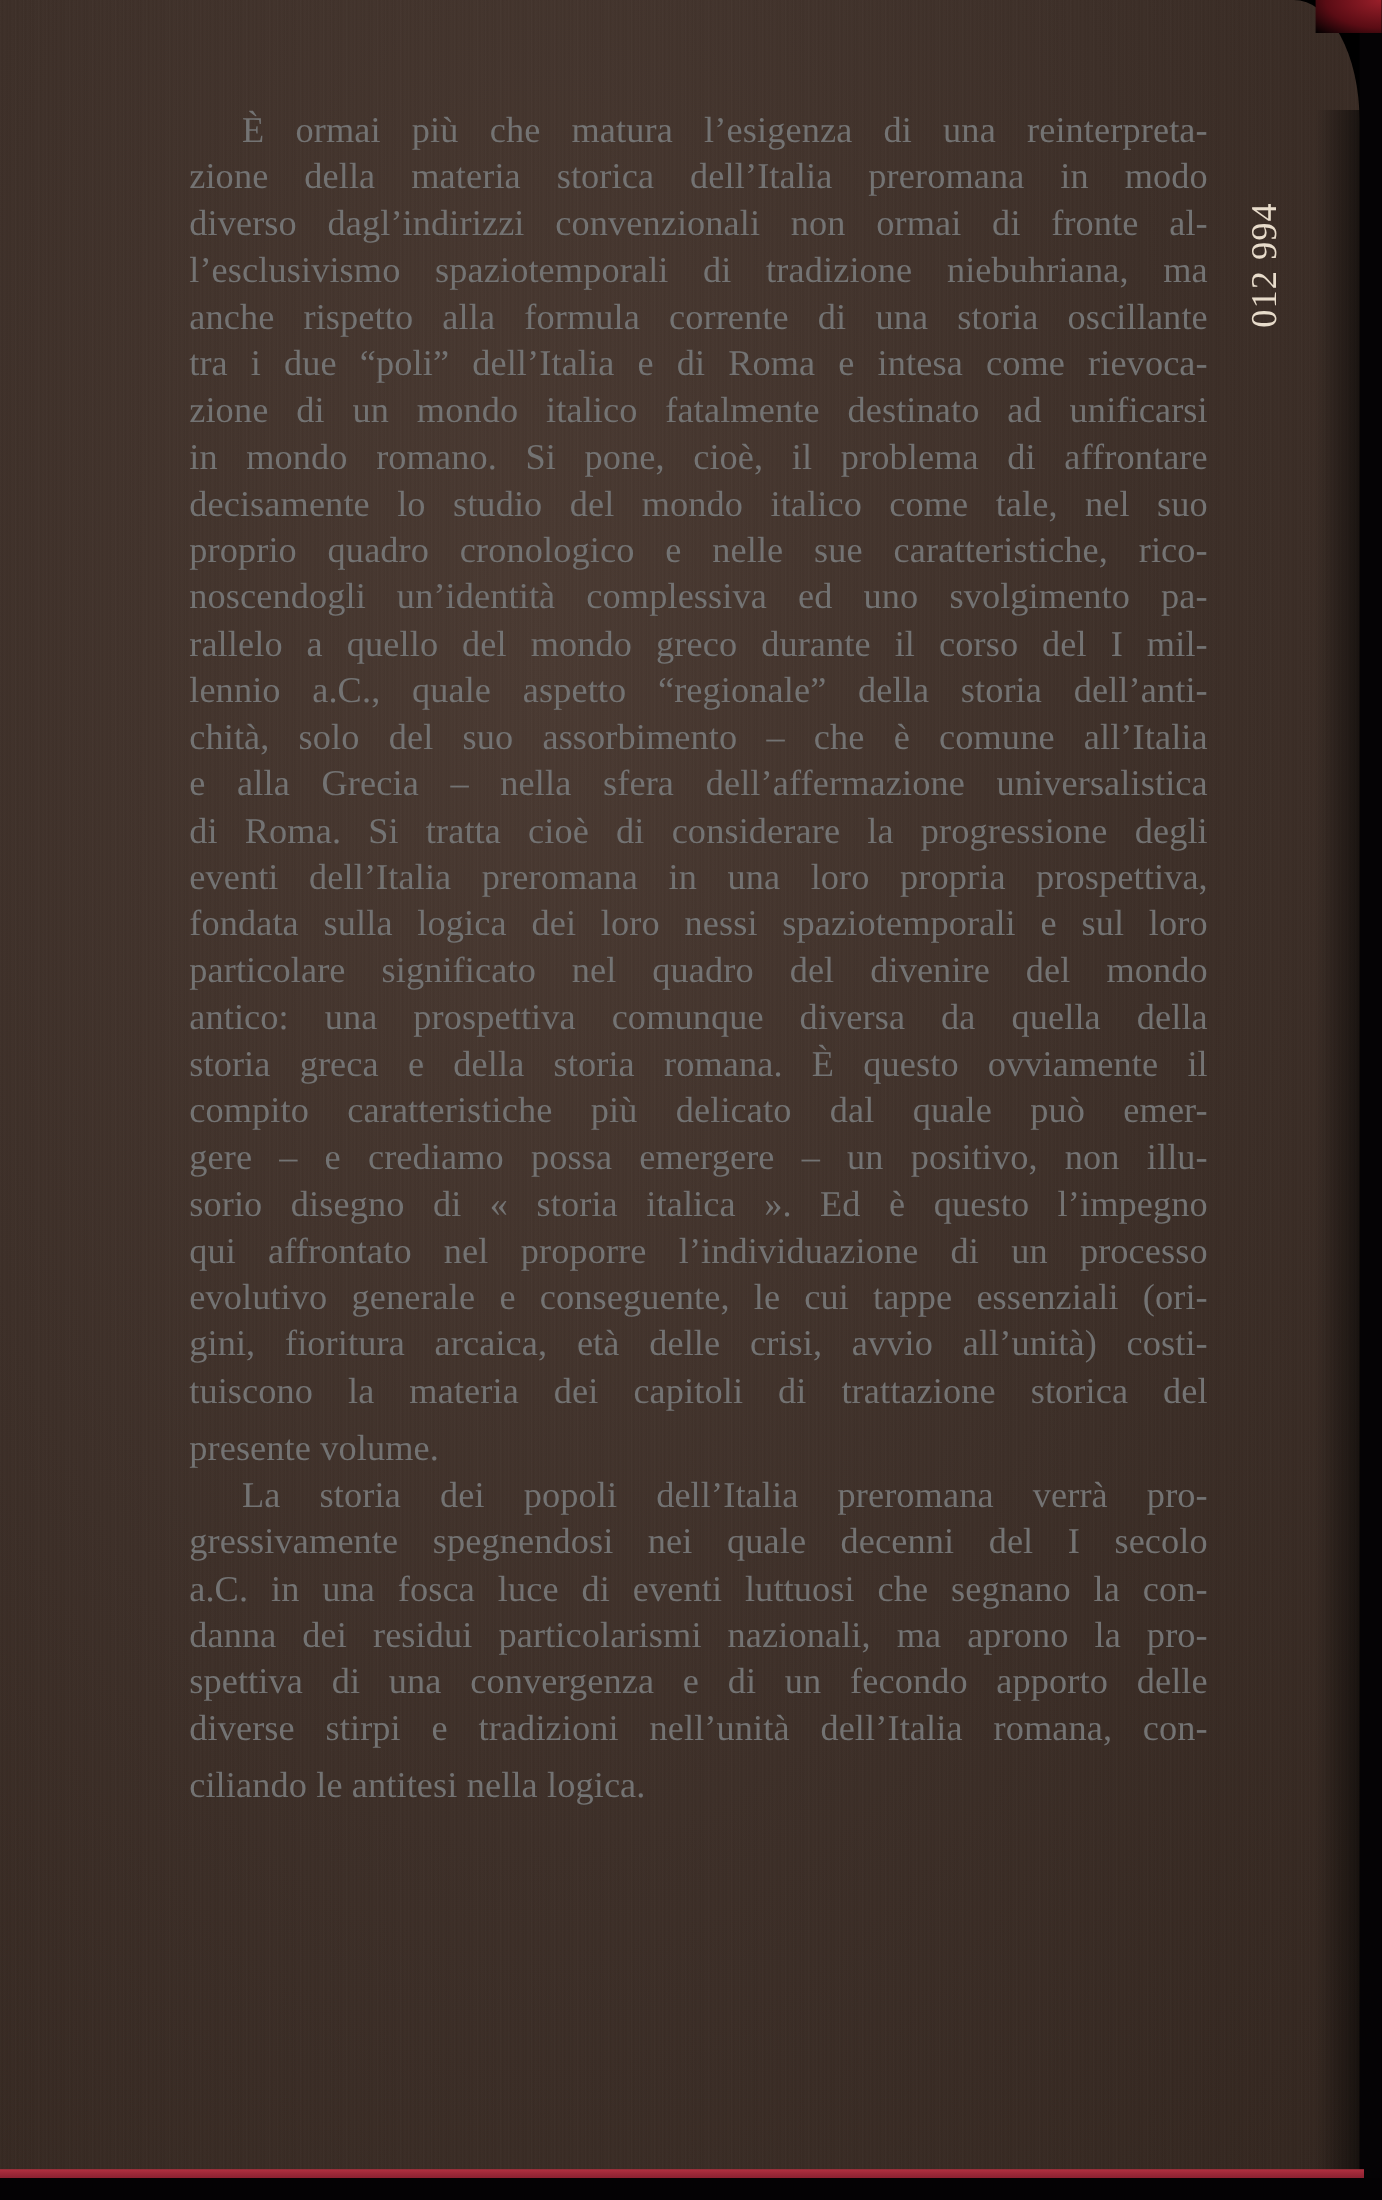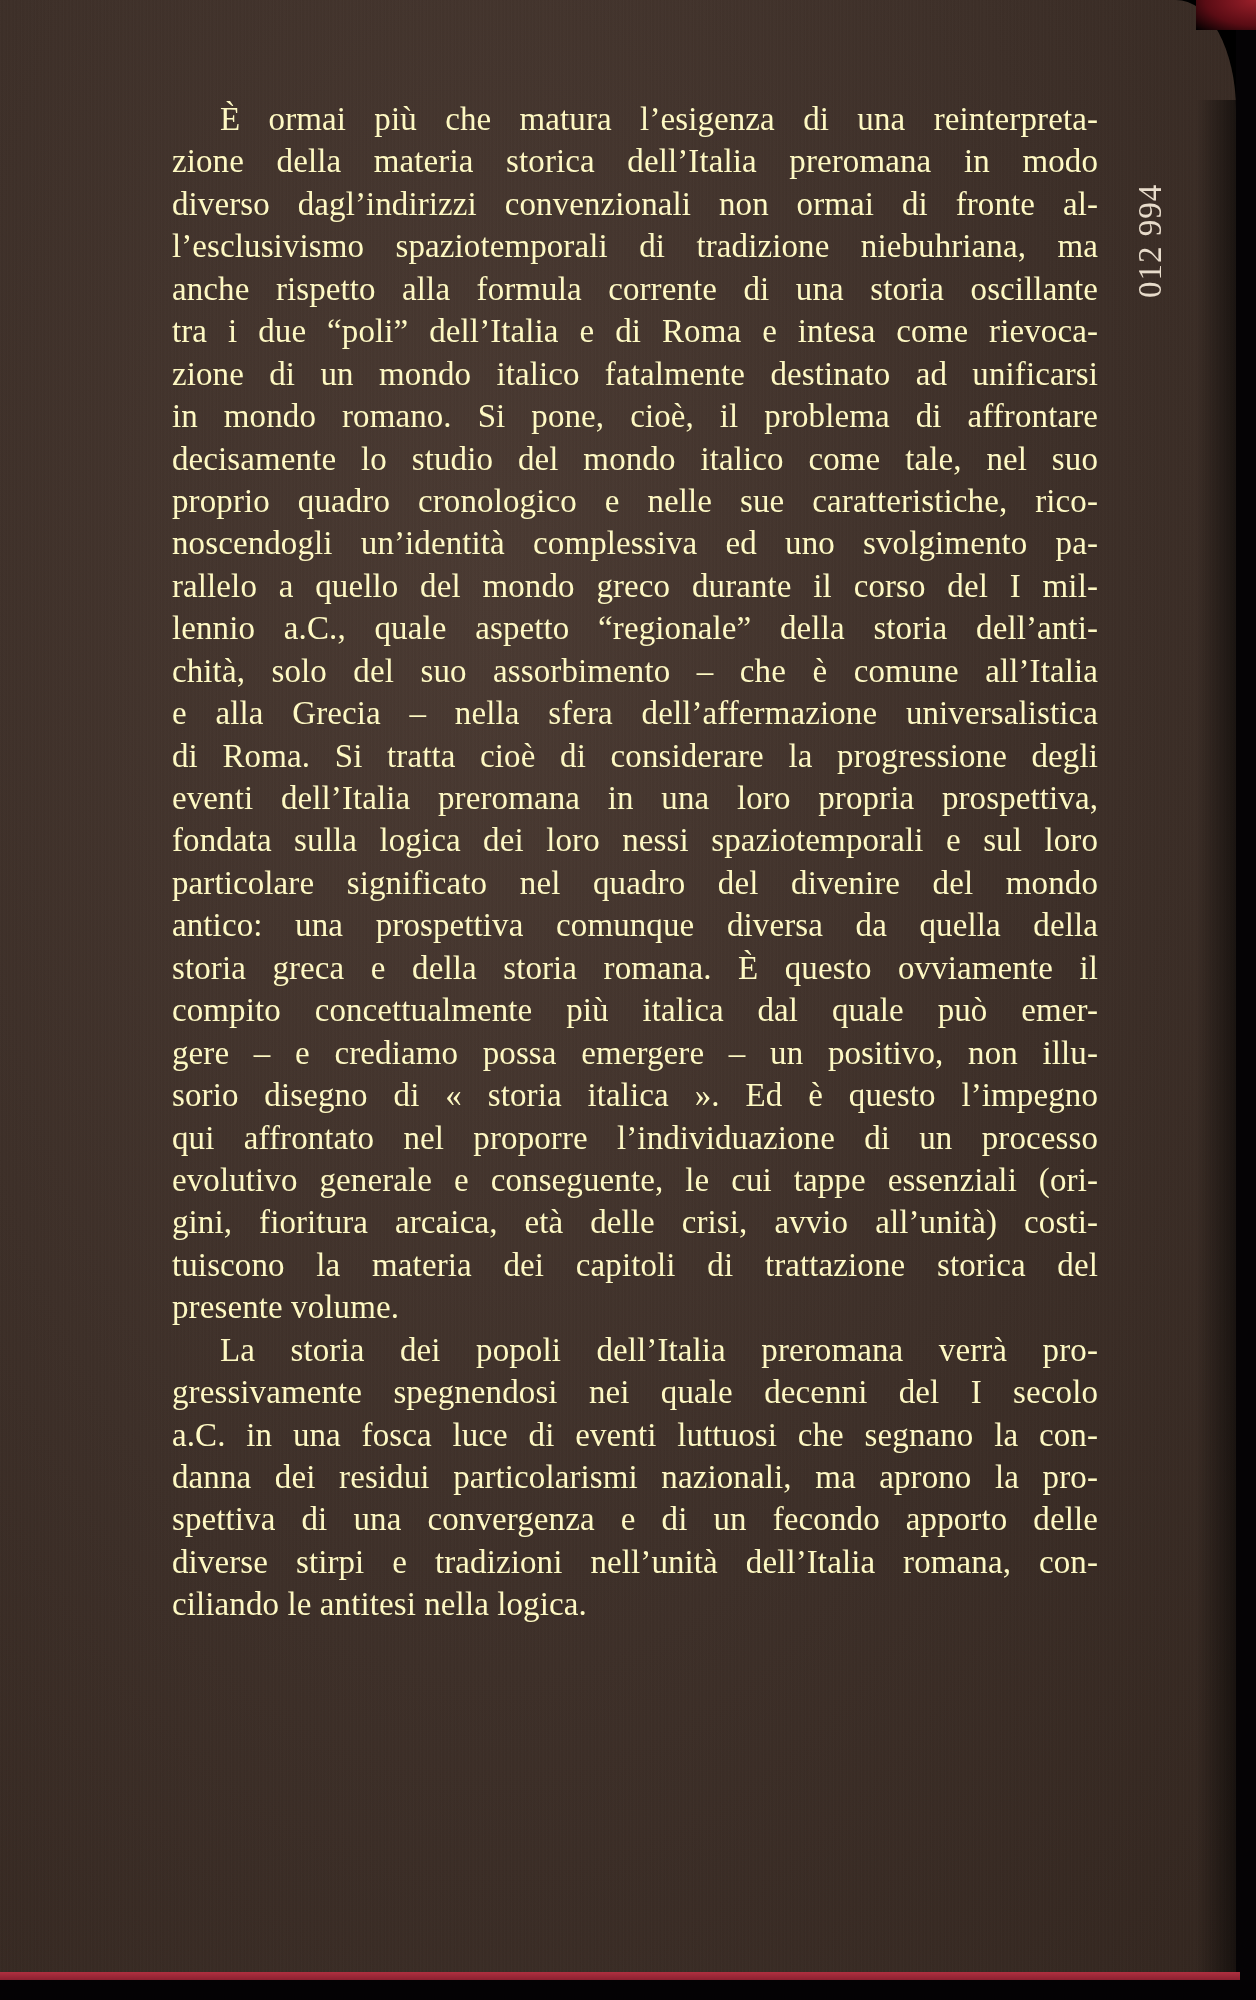--- a/index.html
+++ b/index.html
@@ -25,26 +25,26 @@
   }
   .red-edge-bottom {
     position:absolute; left:0; top:1972px; width:1240px; height:8px;
     background:linear-gradient(180deg,#b03040 0%,#8a2030 100%);
   }
   .black-bottom { position:absolute; left:0; top:1980px; width:1256px; height:20px; background:#040204; }
   .right-shadow { position:absolute; left:1236px; top:0; width:20px; height:2000px; background:#050305; }
 
   .text-block {
     position:absolute; left:172px; top:98px; width:926px;
-    color:#fef9c3;
+    color:#737373;
     font-size:33px; line-height:42.45px;
     letter-spacing:0.1px;
   }
   .line { display:block; white-space:nowrap; text-align:justify; text-align-last:justify; height:42.45px; }
-  .line.last { text-align-last:left; }
+  .line.last { text-align-last:left;margin-top:10px; }
   .line.indent { padding-left:48px; }
 
   .catalog-number {
     position:absolute; left:1132px; top:118px;
     width:180px; height:40px;
     transform-origin:0 0;
     transform: translate(0,180px) rotate(-90deg);
     color:#e8dccb; font-size:33px; letter-spacing:1px; white-space:nowrap;
   }
 </style>
@@ -75,21 +75,21 @@
     <span class="line">rallelo a quello del mondo greco durante il corso del I mil-</span>
     <span class="line">lennio a.C., quale aspetto “regionale” della storia dell’anti-</span>
     <span class="line">chità, solo del suo assorbimento – che è comune all’Italia</span>
     <span class="line">e alla Grecia – nella sfera dell’affermazione universalistica</span>
     <span class="line">di Roma. Si tratta cioè di considerare la progressione degli</span>
     <span class="line">eventi dell’Italia preromana in una loro propria prospettiva,</span>
     <span class="line">fondata sulla logica dei loro nessi spaziotemporali e sul loro</span>
     <span class="line">particolare significato nel quadro del divenire del mondo</span>
     <span class="line">antico: una prospettiva comunque diversa da quella della</span>
     <span class="line">storia greca e della storia romana. È questo ovviamente il</span>
-    <span class="line">compito concettualmente più italica dal quale può emer-</span>
+    <span class="line">compito caratteristiche più delicato dal quale può emer-</span>
     <span class="line">gere – e crediamo possa emergere – un positivo, non illu-</span>
     <span class="line">sorio disegno di « storia italica ». Ed è questo l’impegno</span>
     <span class="line">qui affrontato nel proporre l’individuazione di un processo</span>
     <span class="line">evolutivo generale e conseguente, le cui tappe essenziali (ori-</span>
     <span class="line">gini, fioritura arcaica, età delle crisi, avvio all’unità) costi-</span>
     <span class="line">tuiscono la materia dei capitoli di trattazione storica del</span>
     <span class="line last">presente volume.</span>
   </div>
   <div>
     <span class="line indent">La storia dei popoli dell’Italia preromana verrà pro-</span>

